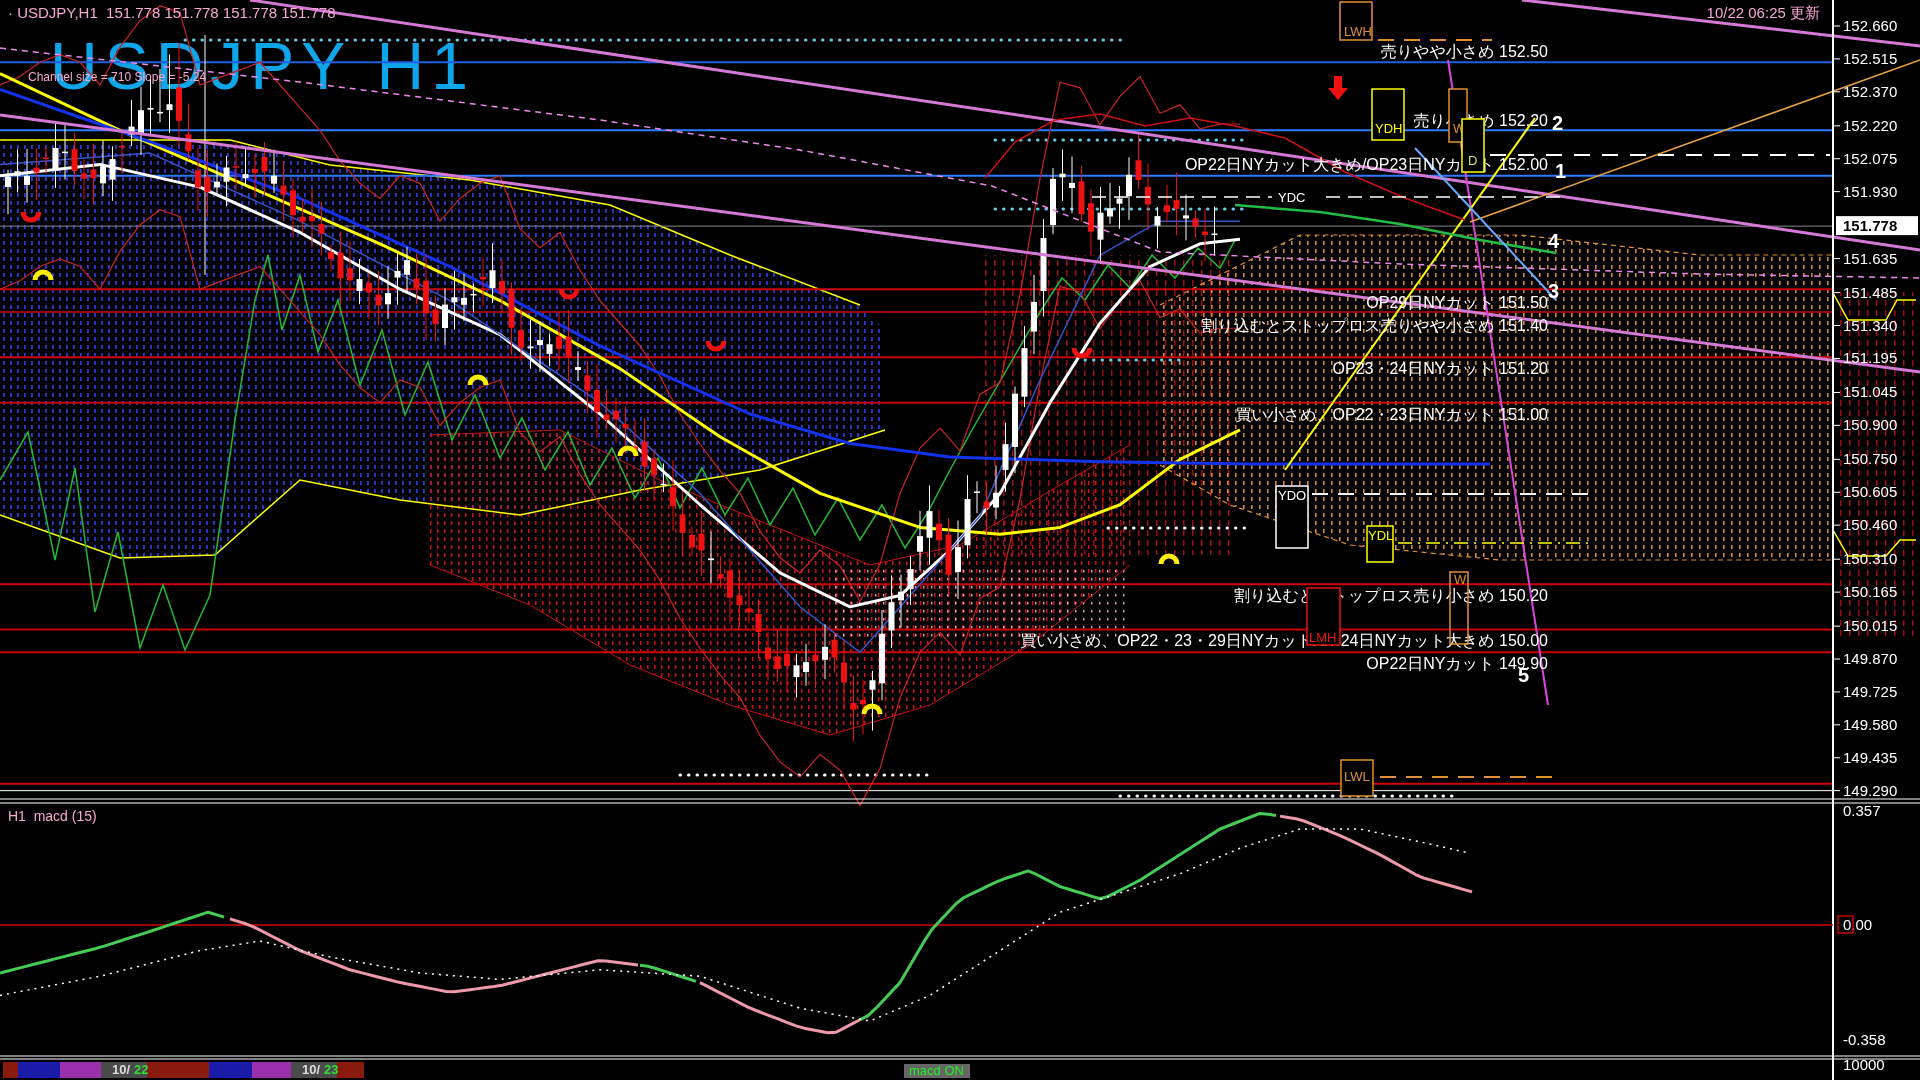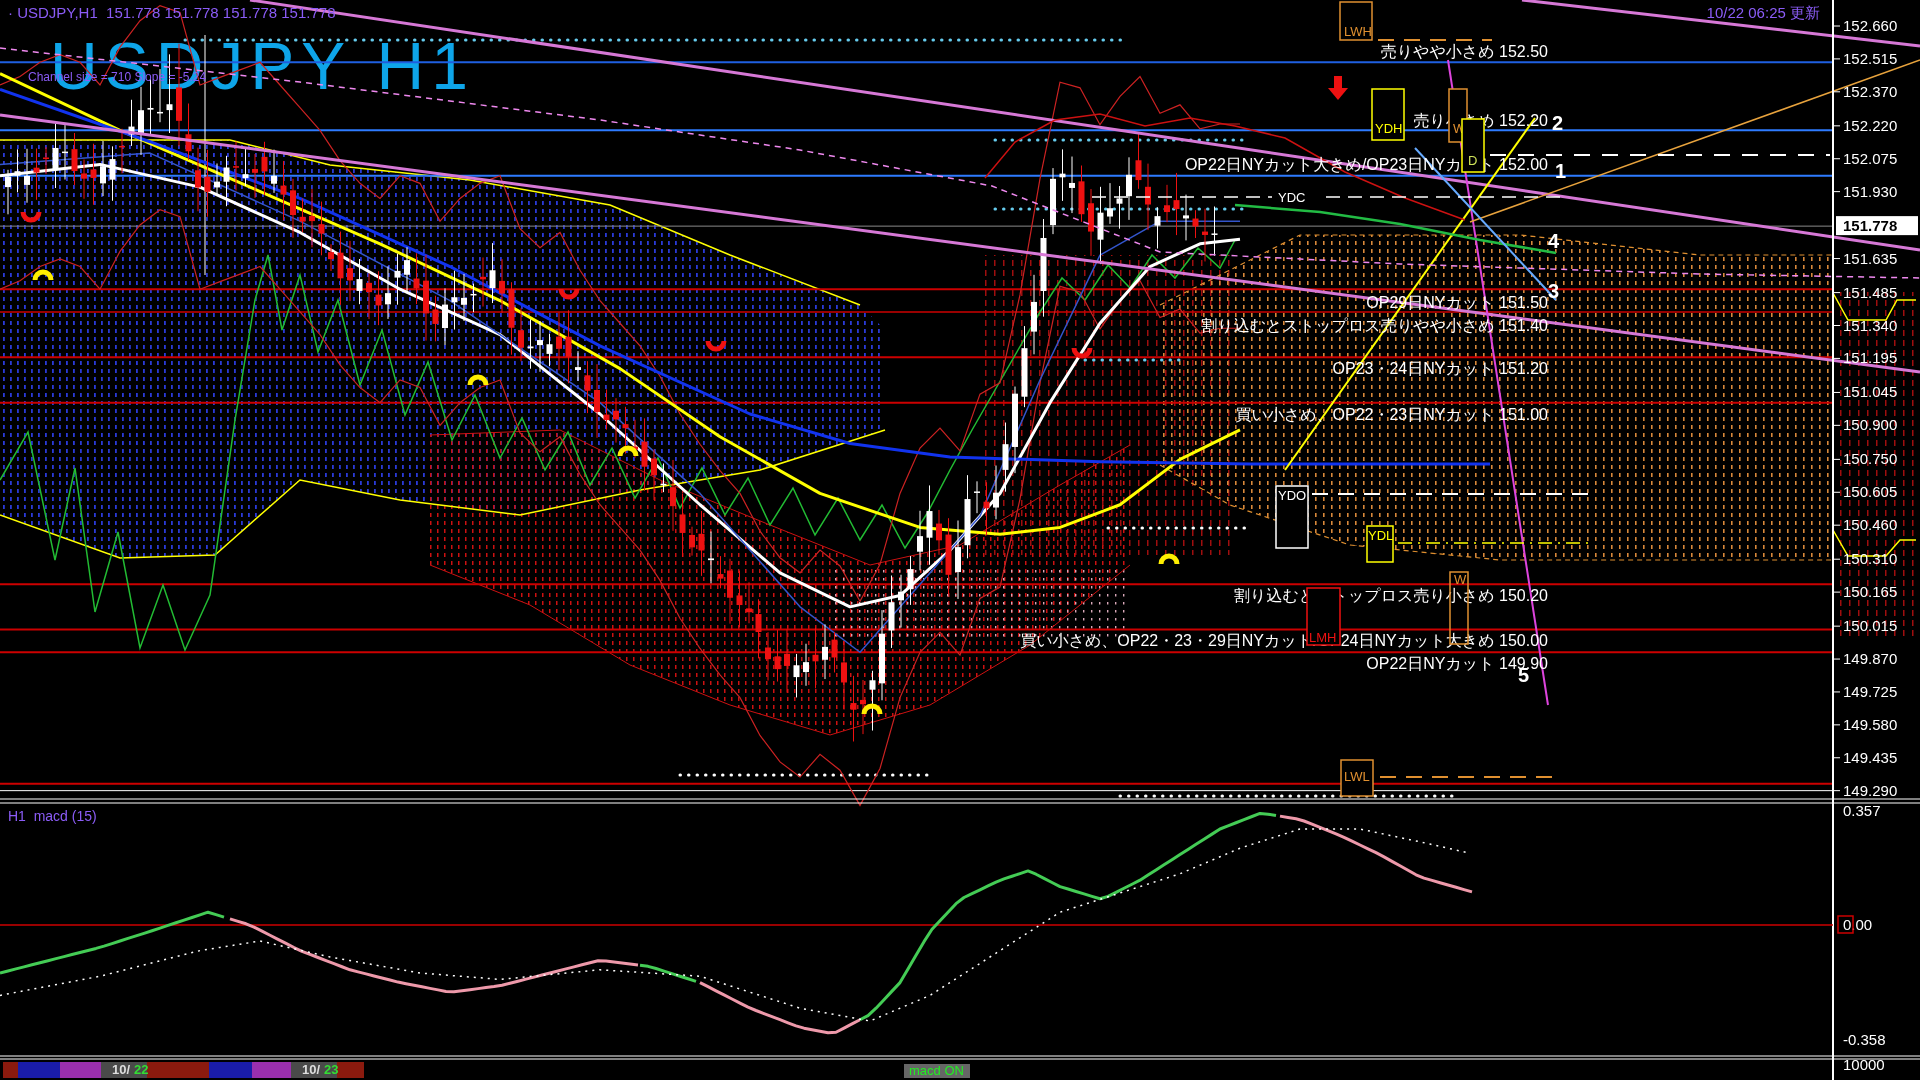--- a/index.html
+++ b/index.html
@@ -1,17 +1,17 @@
 <!DOCTYPE html>
 <html><head>
 <meta charset="utf-8">
 <style>
   html,body{margin:0;padding:0;background:#000;width:1920px;height:1080px;overflow:hidden;}
   body{font-family:"Liberation Sans",sans-serif;position:relative;}
-  .overlay{position:absolute;color:#8b5cf6;white-space:pre;z-index:3;}
+  .overlay{position:absolute;color:#f9a8d4;white-space:pre;z-index:3;}
   #watermark{position:absolute;left:50px;top:28px;z-index:1;color:#0ea5e9;font-size:66px;letter-spacing:7px;font-weight:400;}
   #title-line{left:8px;top:4px;font-size:15px;}
   #updated{right:100px;top:4px;font-size:15px;margin-left:48px;}
   #channel-info{left:28px;top:70px;font-size:12px;}
   #macd-label{left:8px;top:808px;font-size:14px;}
   svg{position:absolute;left:0;top:0;z-index:2;}
 </style>
 </head>
 <body>
 

